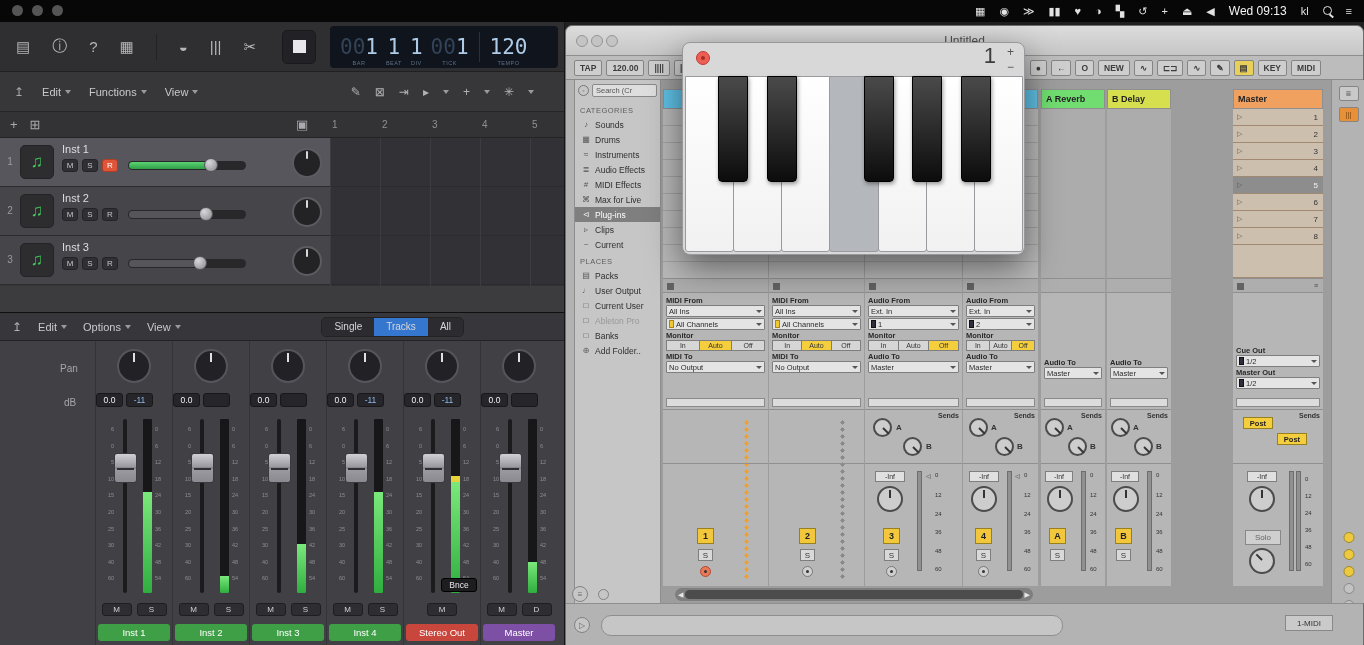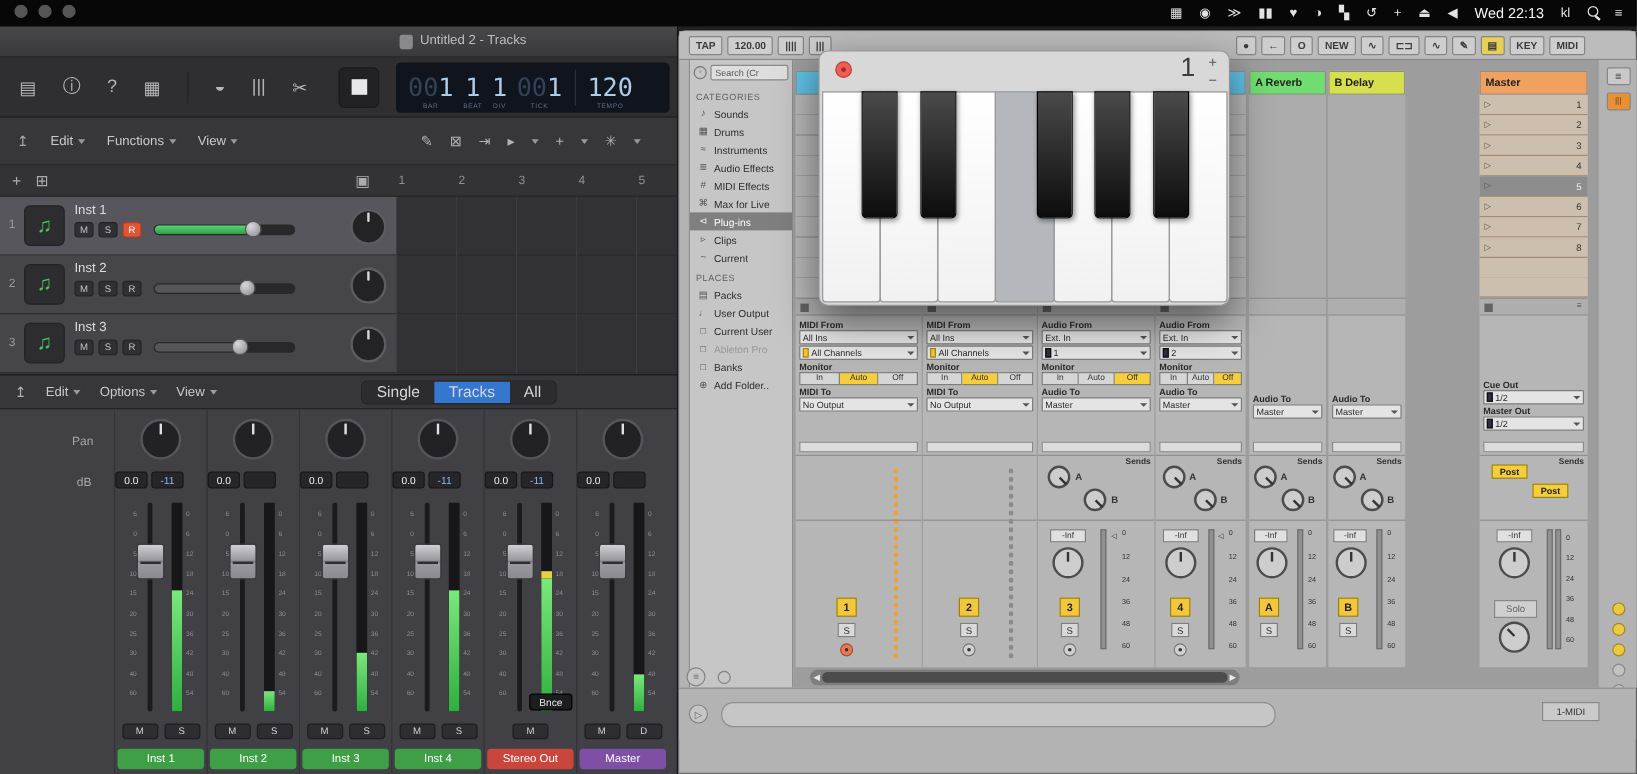--- a/index.html
+++ b/index.html
@@ -52,21 +52,21 @@
 .tslider .fill{position:absolute;left:1px;top:1px;bottom:1px;border-radius:4px;background:linear-gradient(#5bd473,#2f9e46)}
 .tslider .fill.gray{background:#55555a}
 .tslider .thumb{position:absolute;top:-3px;width:14px;height:14px;border-radius:50%;background:radial-gradient(circle at 35% 30%,#d8d8dc,#86868c);border:1px solid #55555a}
 .tknob{width:30px;height:30px;margin:10px 8px 0 4px;border-radius:50%;background:#232326;border:2px solid #5c5c62;position:relative;flex:none}
 .tknob i{position:absolute;left:50%;top:1px;width:2px;height:8px;margin-left:-1px;background:#d8d8dc;border-radius:1px}
 
 #mx{position:absolute;left:0;top:312px;width:565px;height:333px;background:#404045;z-index:20;border-top:1px solid #101010;border-right:1px solid #161616}
 #mx-bar{height:28px;background:#37373b;border-bottom:1px solid #232327;display:flex;align-items:center;gap:16px;padding:0 12px}
 #mx-bar .ic{color:#b2b2b6;font-size:12px}
 #mx-seg{margin-left:auto;margin-right:88px;display:flex;border:1px solid #222;border-radius:5px;overflow:hidden}
-.seg-btn{padding:0 12px;font-size:13px;color:#d6d6da;background:#2c2c30;height:18px;display:flex;align-items:center}
+.seg-btn{padding:0 12px;font-size:10px;color:#d6d6da;background:#2c2c30;height:18px;display:flex;align-items:center}
 .seg-btn.on{background:#3576cf}
 #mx-body{position:relative;height:304px}
 .gut-lab{position:absolute;font-size:10px;color:#a6a6aa}
 .mx-strip{position:absolute;top:0;height:100%;width:77px;border-left:1px solid #333338}
 .mx-knob{position:absolute;left:21px;top:8px;width:34px;height:34px;border-radius:50%;background:#222226;border:2px solid #55555b}
 .mx-knob i{position:absolute;left:50%;top:2px;width:2px;height:9px;margin-left:-1px;background:#e0e0e4}
 .mx-dbs{position:absolute;top:52px;left:0;width:100%;display:flex;gap:3px}
 .mx-db{width:27px;height:14px;background:#26262a;border:1px solid #18181b;border-radius:3px;color:#f2f2f6;font-size:8.5px;display:flex;align-items:center;justify-content:center}
 .mx-db.peak{color:#8fb8e8}
 .mx-fader{position:absolute;top:74px;left:0;width:100%;height:184px}
@@ -189,32 +189,28 @@
     <span class="mb-ic">◉</span>
     <span class="mb-ic">≫</span>
     <span class="mb-ic">▮▮</span>
     <span class="mb-ic">♥</span>
     <span class="mb-ic">◑</span>
     <span class="mb-ic">▚</span>
     <span class="mb-ic">↺</span>
     <span class="mb-ic">+</span>
     <span class="mb-ic">⏏</span>
     <span class="mb-ic">◀</span>
-    <span class="mb-clock">Wed 22:13</span>
+    <span class="mb-clock">Wed 09:13</span>
     <span class="mb-ic">kl</span>
     <span><span class="mag"></span></span>
     <span class="mb-ic">≡</span>
   </div>
 </div>
 
 <div id="lg">
-  <div id="lg-title">
-    <span class="doc"></span>
-    <span class="t">Untitled 2 - Tracks</span>
-  </div>
   <div id="lg-toolbar">
     <span class="ic">▤</span>
     <span class="ic">ⓘ</span>
     <span class="ic">?</span>
     <span class="ic">▦</span>
     <span class="lg-sep"></span>
     <span class="ic">◒</span>
     <span class="ic">|||</span>
     <span class="ic">✂</span>
     <span id="lg-stop">
@@ -616,20 +612,26 @@
       <div class="mx-ms">
         <span class="mx-btn">M</span>
         <span class="mx-btn">D</span>
       </div>
       <div class="mx-name" style="background:#7d4fa5">Master</div>
     </div>
   </div>
 </div>
 
 <div id="lv">
+  <div id="lv-title">
+    <span class="lv-tl" style="left:10px"></span>
+    <span class="lv-tl" style="left:25px"></span>
+    <span class="lv-tl" style="left:40px"></span>
+    <span class="t">Untitled</span>
+  </div>
   <div id="lv-transport">
     <span class="tbx">TAP</span>
     <span class="tbx">120.00</span>
     <span class="tbx">||||</span>
     <span class="tbx">|||</span>
     <span id="lv-tr-right">
       <span class="tbx">●</span>
       <span class="tbx">←</span>
       <span class="tbx">O</span>
       <span class="tbx">NEW</span>

